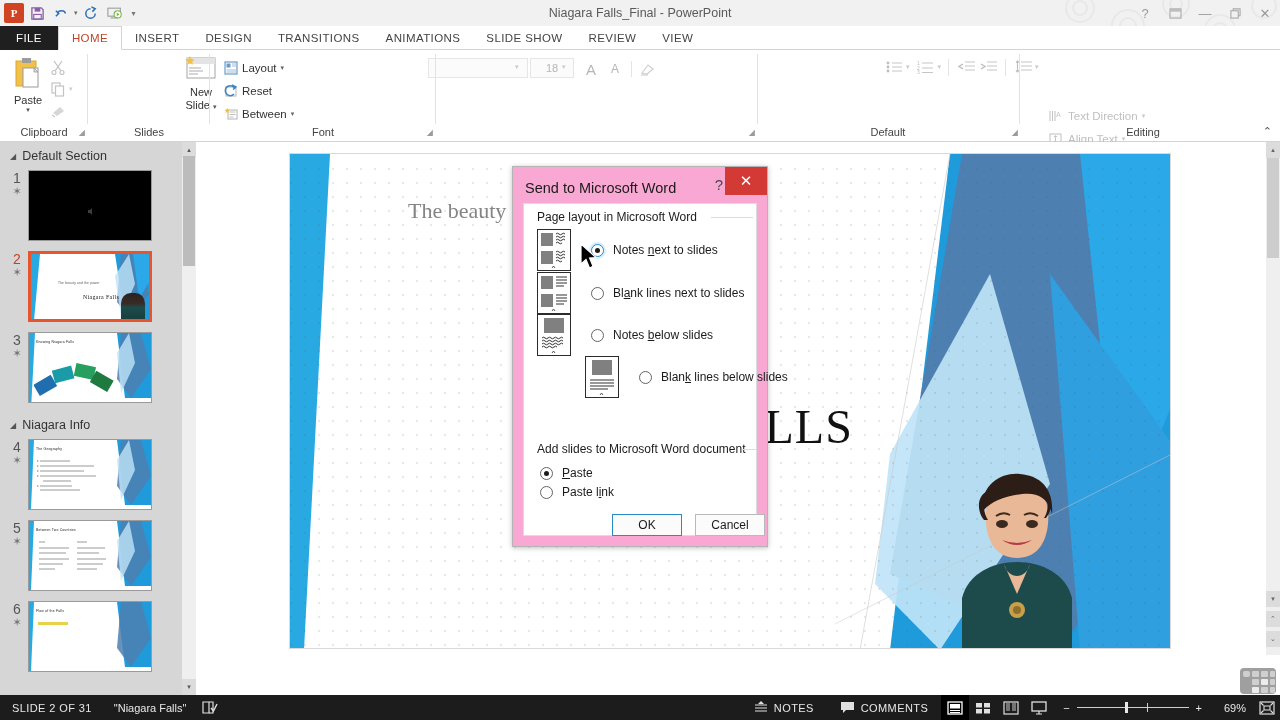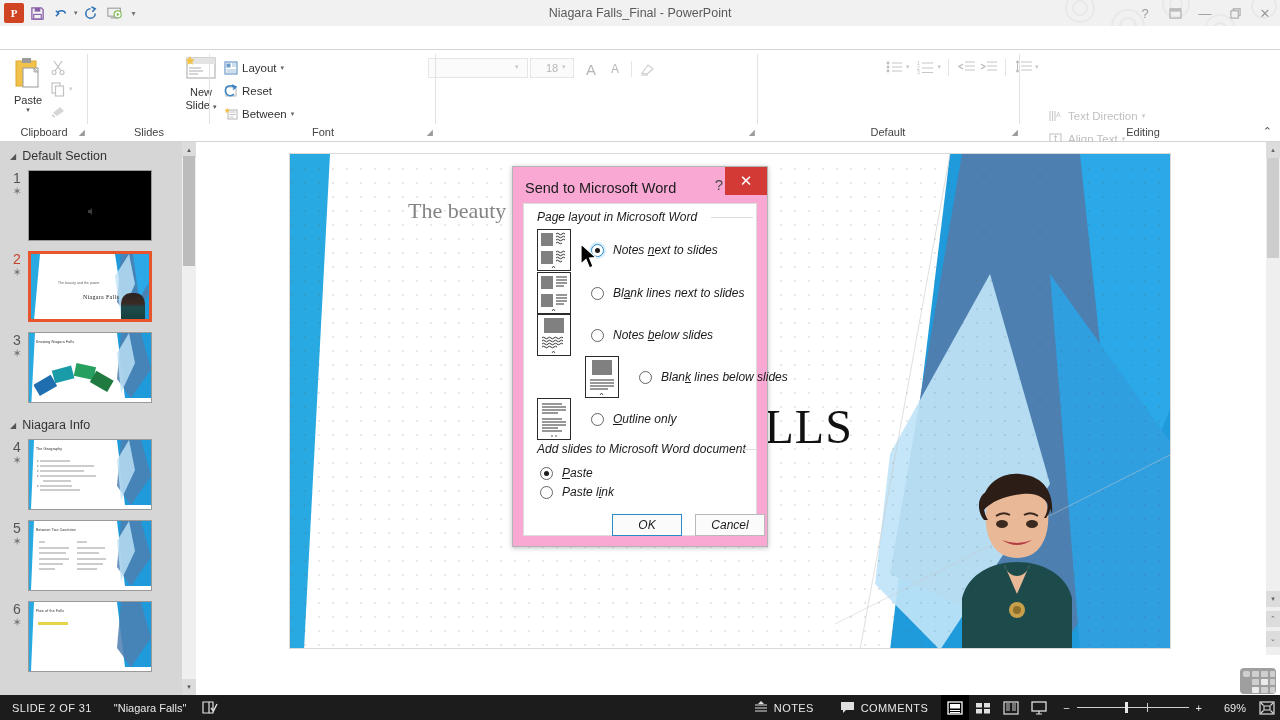--- a/index.html
+++ b/index.html
@@ -166,21 +166,21 @@
     position:absolute; left:512px; top:166px; width:256px; height:381px;
     background:#f9a8d4; border:1px solid #b4b4b4; box-shadow:0 1px 5px rgba(0,0,0,.25);
     z-index:50;
   }
   .dlg-title { position:absolute; left:12px; top:13px; font-size:14.5px; color:#1b1b1b; }
   .dlg-help { position:absolute; right:44px; top:9px; font-size:15px; color:#4a4a4a; }
   .dlg-close {
     position:absolute; right:0; top:0; width:42px; height:28px; background:#d33a35;
     color:#fff; display:flex; align-items:center; justify-content:center; font-size:15px;
   }
-  .dlg-inner { position:absolute; left:10px; top:36px; right:10px; bottom:10px; border:1px solid #dcdcdc; background:#fff;font-style:italic;}
+  .dlg-inner { position:absolute; left:10px; top:36px; right:10px; bottom:10px; border:1px solid #dcdcdc; background:#fff;}
   .grouplabel { position:absolute; font-size:12px; color:#1b1b1b; background:#fff; padding-right:5px;}
   .grouprule { position:absolute; height:1px; background:#dcdcdc;}
   .layopt { position:absolute; display:flex; align-items:center; }
   .prev { width:34px; height:42px; border:1px solid #2b2b2b; background:#fff; position:relative; }
   .radio {
     width:13px; height:13px; border:1px solid #646464; border-radius:50%;
     background:#fff; display:inline-block; position:relative; flex:none;
   }
   .radio.on::after {
     content:""; position:absolute; left:3px; top:3px; width:5px; height:5px;
@@ -267,20 +267,31 @@
             <rect x="1" y="3" width="8" height="8" fill="none" stroke="#a9a9a9" stroke-width="1.2"></rect>
             <path d="M3.5 3V1h7.5v7.5H9" fill="none" stroke="#a9a9a9" stroke-width="1.2"></path>
           </svg>
       </div>
       <div>✕</div>
     </div>
   </div>
 
   <div class="tabbar">
     <div class="under"></div>
+    <div class="tabs">
+      <div class="tab file">FILE</div>
+      <div class="tab active">HOME</div>
+      <div class="tab">INSERT</div>
+      <div class="tab">DESIGN</div>
+      <div class="tab">TRANSITIONS</div>
+      <div class="tab">ANIMATIONS</div>
+      <div class="tab">SLIDE SHOW</div>
+      <div class="tab">REVIEW</div>
+      <div class="tab">VIEW</div>
+    </div>
     <div class="account">
       <span>Michael Brookes</span>
       <span class="caret">▾</span>
     </div>
   </div>
 
   <div class="ribbon">
     <div class="botline"></div>
 
     <div class="grp" style="left:0; width:88px;">
@@ -912,35 +923,20 @@
               </g>
             <path d="M14 38 l1.5-2 l1.5 2" stroke="#444" stroke-width=".9" fill="none"></path>
           </svg>
         </div>
         <span class="radio" style="margin-left:20px;"></span>
         <span class="optlabel">
           <span>Blan</span><u>k</u><span> lines below slides</span>
         </span>
       </div>
 
-      <div class="layopt" style="left:13px;top:194px;">
-        <div class="prev">
-          <svg width="32" height="40" viewBox="0 0 32 40">
-            <g stroke="#333" stroke-width="1.1">
-              <path d="M4 5h20 M4 8h24 M4 11h24 M4 14h16"></path>
-              <path d="M4 20h20 M4 23h24 M4 26h24 M4 29h16 M4 32h20"></path>
-            </g>
-            <path d="M13 37h2 M17 37h2" stroke="#444" stroke-width=".9"></path>
-          </svg>
-        </div>
-        <span class="radio" style="margin-left:20px;"></span>
-        <span class="optlabel">
-          <span></span><u>O</u><span>utline only</span>
-        </span>
-      </div>
 
       <div class="grouplabel" style="left:13px;top:238px;">Add slides to Microsoft Word document</div>
       <div class="grouprule" style="left:218px;top:245px;width:15px;"></div>
 
       <div class="layopt" style="left:16px;top:262px;">
         <span class="radio on"></span>
         <span class="optlabel">
           <span></span><u>P</u><span>aste</span>
         </span>
       </div>

